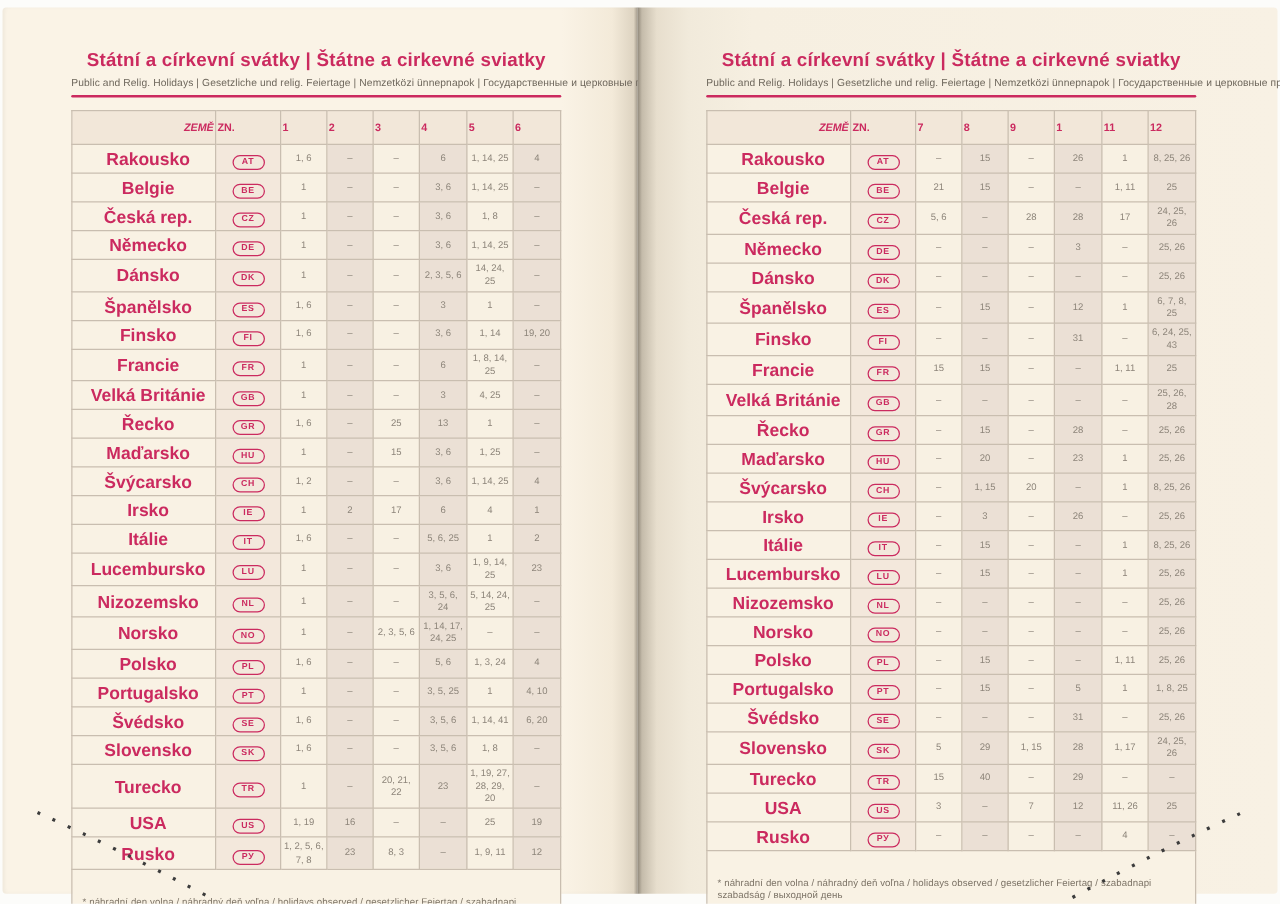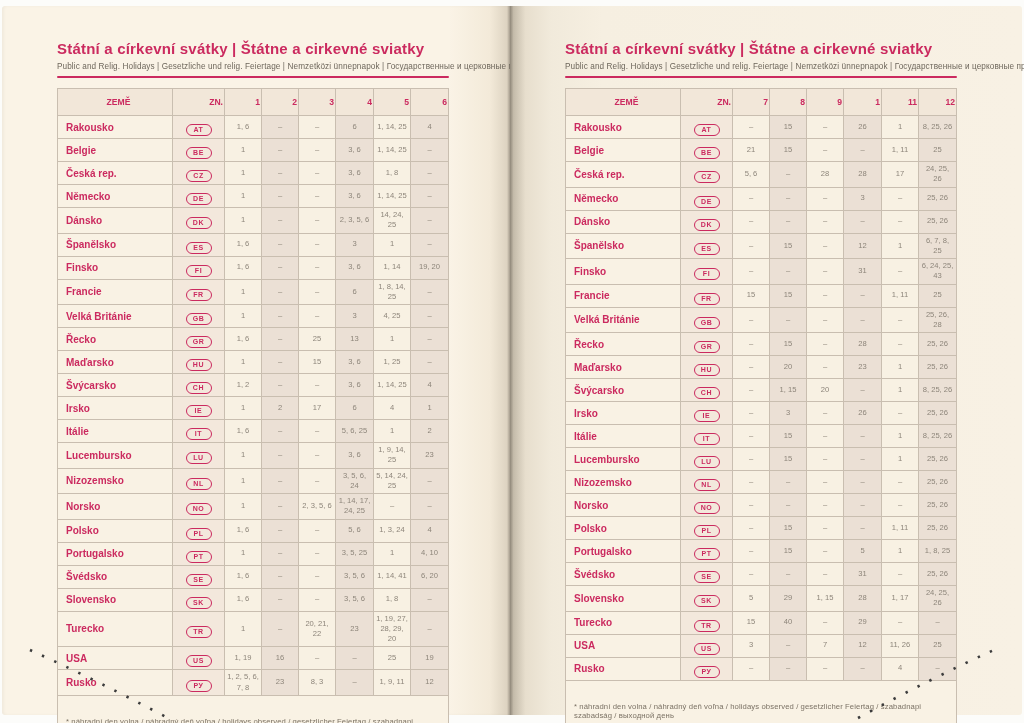--- a/index.html
+++ b/index.html
@@ -17,46 +17,46 @@
     border-radius:3px 0 0 3px;
     box-shadow:inset 2px 0 3px rgba(0,0,0,0.04);
   }
   .page-right{
     left:510px;width:512px;
     background:linear-gradient(to right,#8f8779 0%,#c4bbaa 0.7%,#e7decd 3%,#f1eadb 8%,#f6efe1 18%,#f8f1e4 100%);
     border-radius:0 3px 3px 0;
   }
   .page-inner{width:392px;margin-left:55px;padding-top:34px;}
   .title{
-    margin:0;text-align:left;
+    margin:0;text-align:center;
     font-size:15px;font-weight:bold;letter-spacing:0.2px;
     color:var(--accent);
   }
   .subtitle{
     margin-top:5px;text-align:center;white-space:nowrap;
     font-size:8.2px;color:#6e675c;letter-spacing:0.1px;
   }
   .rule{height:2px;background:var(--accent);border-radius:1px;}
   .rule-top{margin-top:5px;}
   .rule-bottom{margin-top:9px;}
   table.holiday{
     margin-top:10px;width:392px;border-collapse:collapse;table-layout:fixed;
   }
   table.holiday th, table.holiday td{
     border:1px solid var(--tborder);
   }
   table.holiday thead th{
     height:24px;background:var(--headbg);
-    color:var(--accent);font-size:8.6px;font-weight:bold;text-align:right;
-  }
-  table.holiday thead th.c-country{text-align:center;padding-left:8px;}
+    color:var(--accent);font-size:8.6px;font-weight:bold;text-align:left;
+  }
+  table.holiday thead th.c-country{text-align:right;padding-left:8px;font-style:italic;}
   td.country{
     height:20px;background:var(--countrybg);
-    color:var(--accent);font-size:10px;font-weight:bold;
-    text-align:left;padding-left:8px;
+    color:var(--accent);font-size:14px;font-weight:bold;
+    text-align:center;padding-left:8px;
   }
   td.code{background:var(--codebg);text-align:center;}
   .badge{
     display:inline-block;border:1px solid var(--accent);border-radius:9px;
     padding:1px 6px 1px;min-width:12px;
     color:var(--accent);font-size:7px;font-weight:bold;letter-spacing:0.6px;
     line-height:8px;
   }
   td.val{
     background:var(--oddcol);

